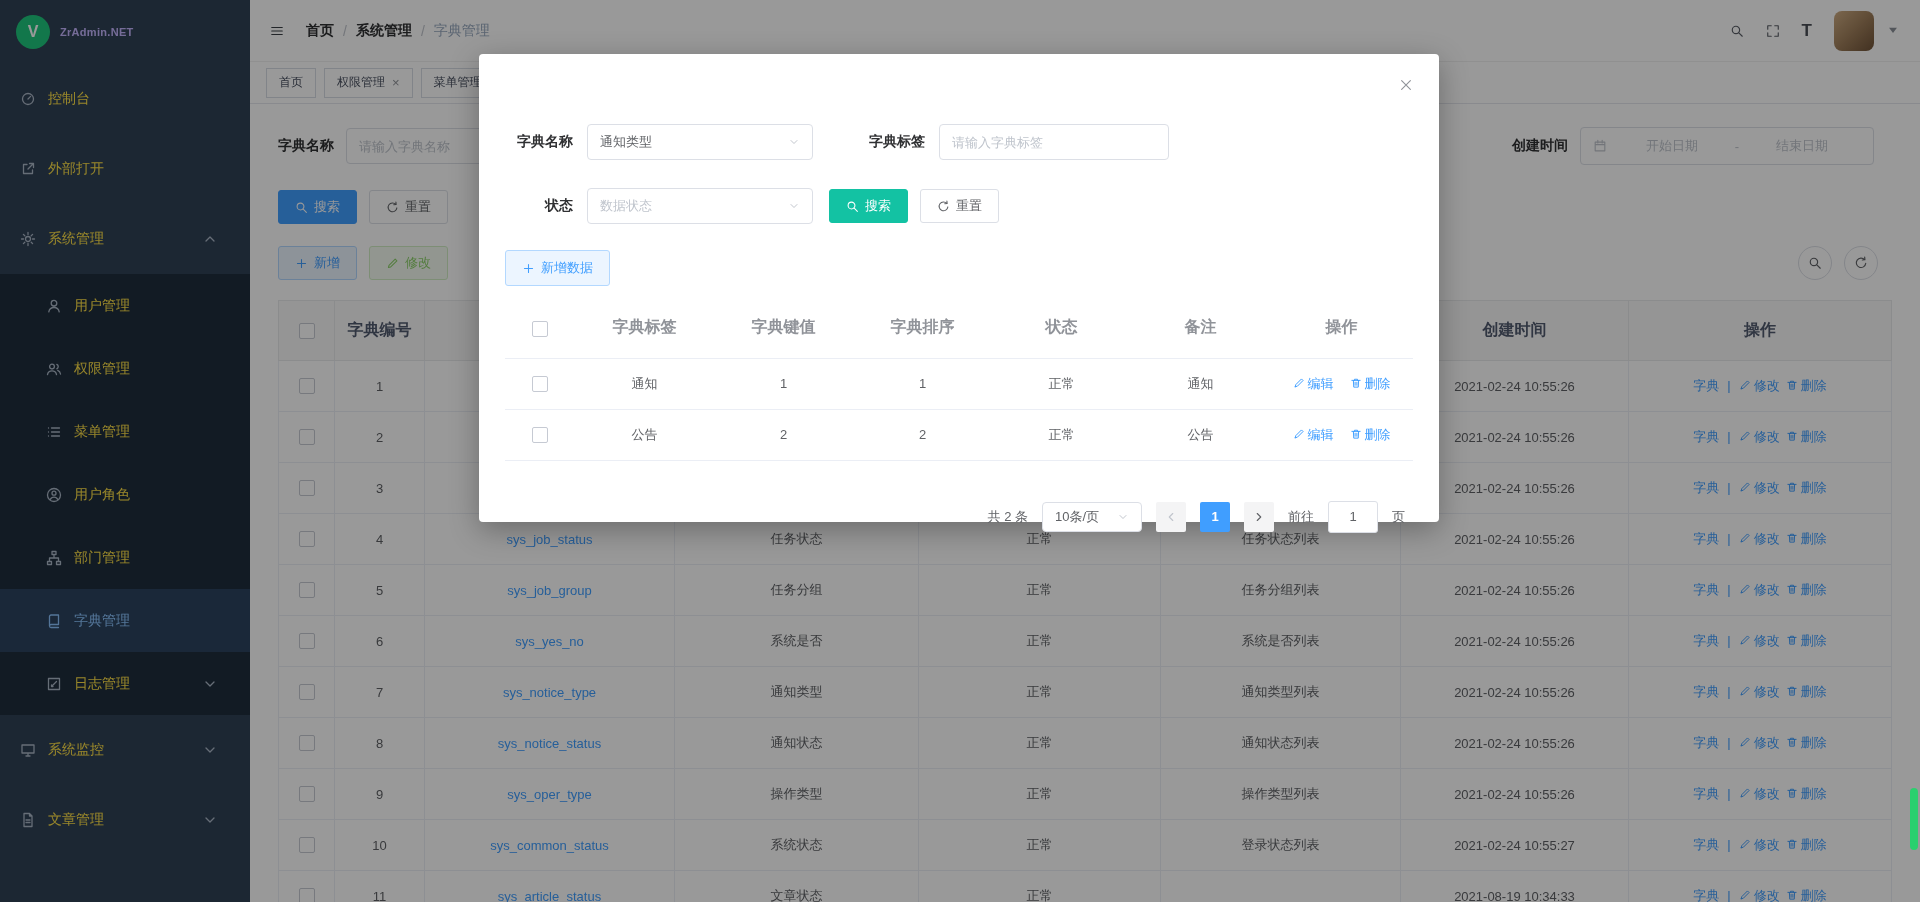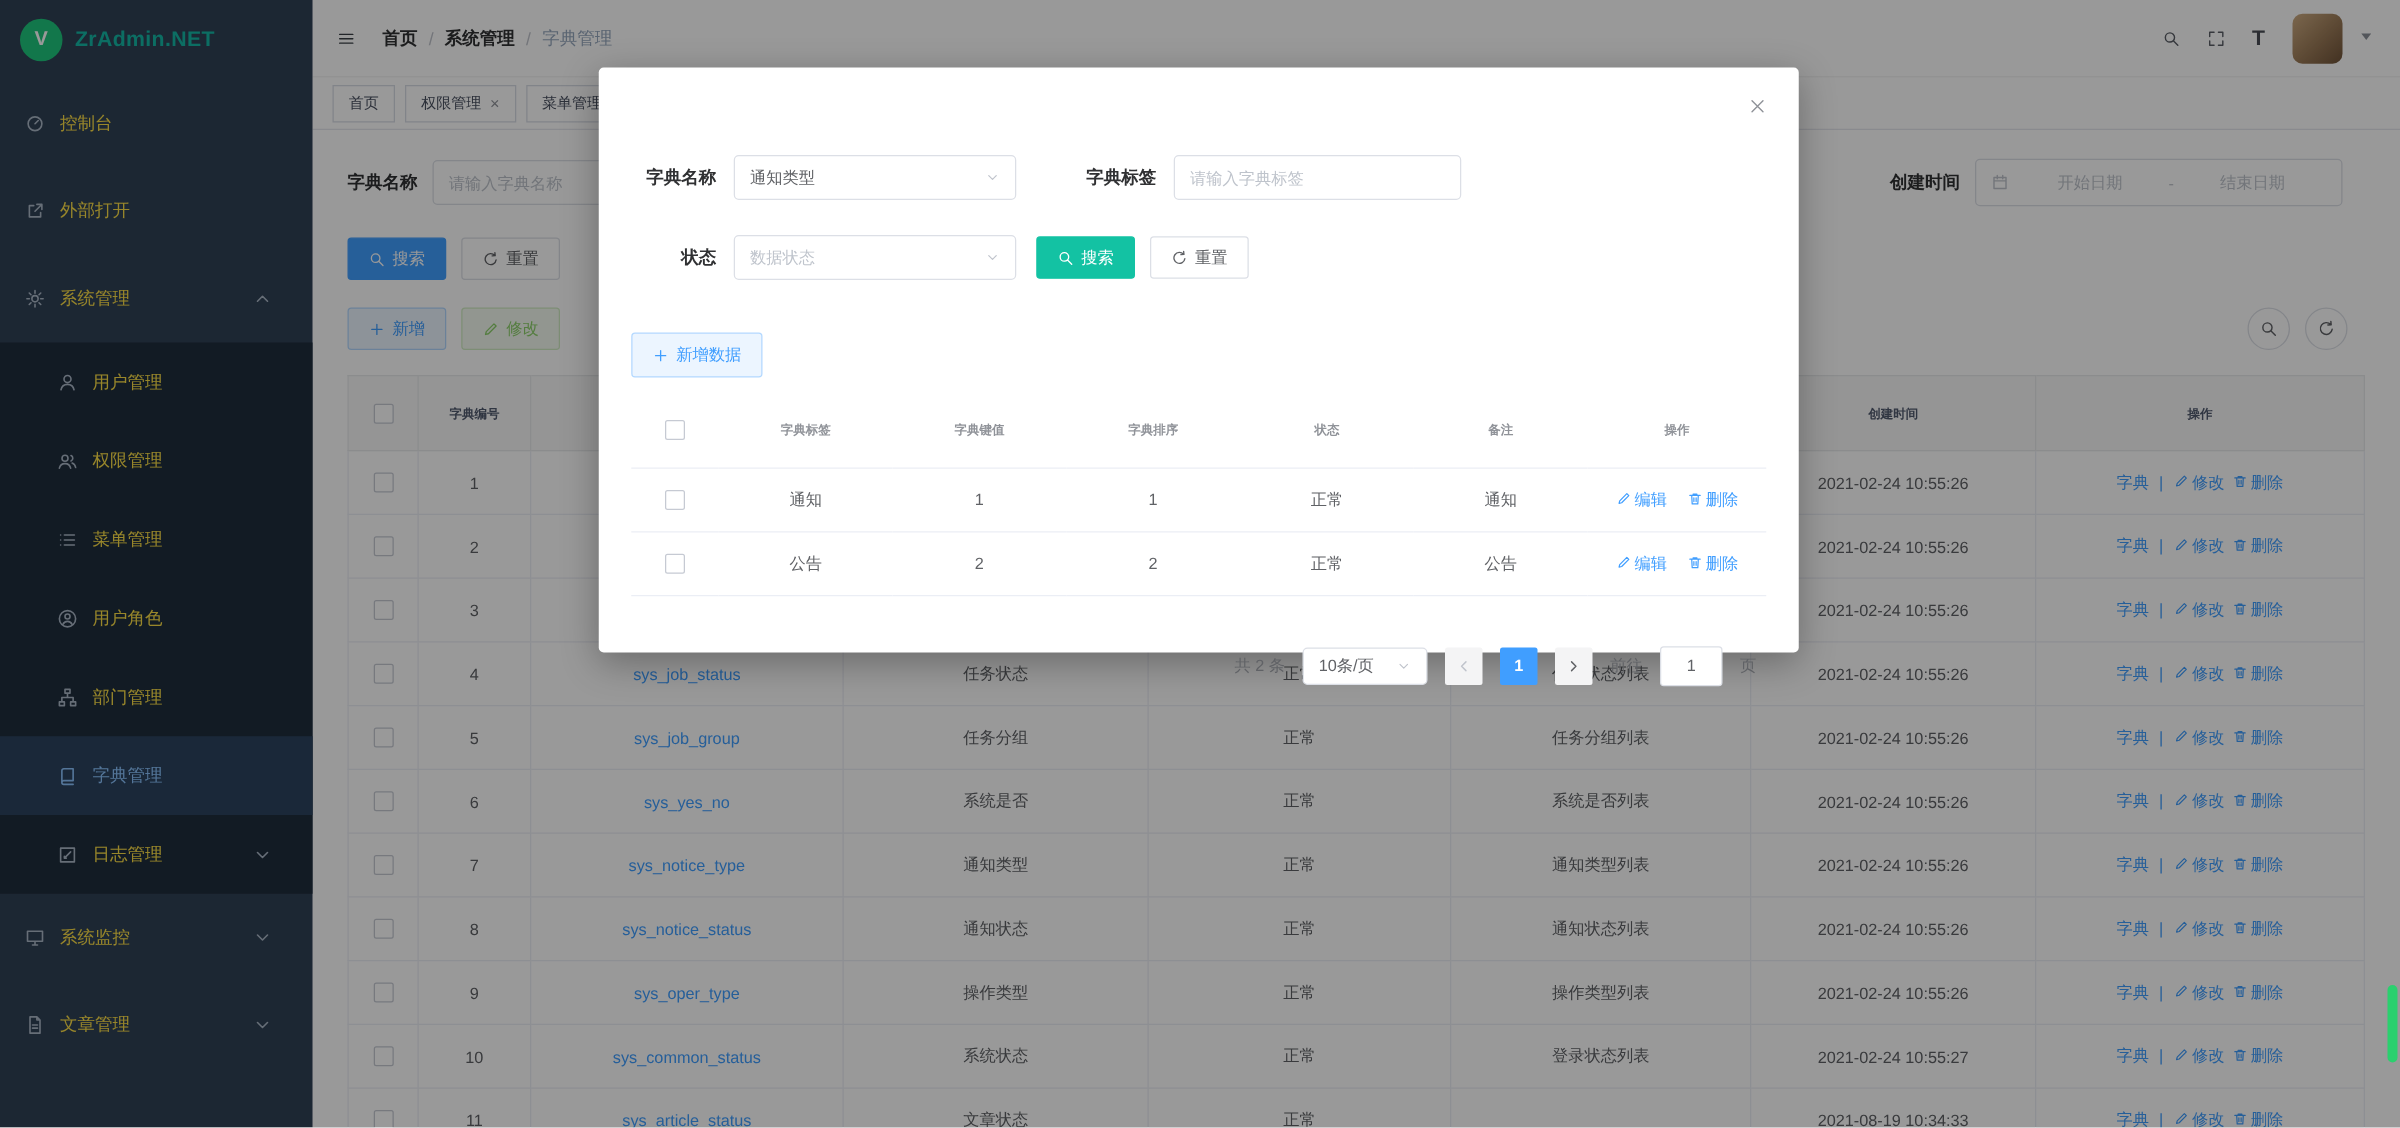--- a/index.html
+++ b/index.html
@@ -8,21 +8,21 @@
 
   
   [data-icon]{display:inline-flex;align-items:center;justify-content:center;line-height:1;font-size:14px}
   [data-icon] svg{width:1em;height:1em;fill:none;stroke:currentColor;stroke-width:1.3;stroke-linecap:round;stroke-linejoin:round}
   [data-icon] svg.f{fill:currentColor;stroke:none}
 
   
   .sidebar{position:absolute;left:0;top:0;bottom:0;width:250px;background:var(--sidebar-bg,#304156);z-index:10}
   .logo{height:64px;display:flex;align-items:center;gap:10px;padding:0 16px}
   .logo-circle{width:34px;height:34px;border-radius:50%;background:#1fc77d;color:#fff;font-weight:bold;font-size:16px;display:flex;align-items:center;justify-content:center;flex:none}
-  .logo-title{color:#14b8a6;font-size:17px;font-weight:bold;letter-spacing:.3px}
+  .logo-title{color:#c4b5fd;font-size:11px;font-weight:bold;letter-spacing:.3px}
   .m-item{display:flex;align-items:center;height:70px;padding:0 20px;color:#fde047;font-size:14px;cursor:pointer}
   .m-item [data-icon]{font-size:16px;margin-right:12px;color:#aab7c6}
   .m-label{flex:1 1 auto;white-space:nowrap;overflow:hidden}
   .m-arrow{margin-left:auto;font-size:12px;color:#8a97a5}
   .m-subwrap{background:var(--sidebar-sub-bg,#1f2d3d)}
   .m-item.sub{height:63px;padding-left:46px;background:transparent}
   .m-item.sub.active{background:#2c4460;color:#8cc4ff}
   .m-item.sub.active [data-icon]{color:#8cc4ff}
 
   
@@ -62,21 +62,21 @@
   .btn-plain{background:#fff;border-color:#dcdfe6;color:#606266}
   .btn-blue-plain{background:#ecf5ff;border-color:#b3d8ff;color:var(--accent,#409eff)}
   .btn-green-plain{background:#f0f9eb;border-color:#c2e7b0;color:#67c23a;opacity:.75}
   .btn-row{margin-top:26px;display:flex;gap:12px}
   .btn-row2{margin-top:22px;display:flex;gap:12px;align-items:center}
   .tool-circles{margin-left:auto;display:flex;gap:12px;margin-right:14px}
   .circle-btn{width:32px;height:32px;border-radius:50%;border:1px solid #dcdfe6;background:#fff;color:#606266;display:inline-flex;align-items:center;justify-content:center;cursor:pointer;font-size:13px}
 
   
   .grid{border-collapse:collapse;width:100%;table-layout:fixed;margin-top:20px}
-  .grid th{background:#f8f8f9;color:#515a6e;font-weight:700;height:60px;font-size:10px;text-align:center;border:1px solid #e8eaec;box-sizing:border-box}
+  .grid th{background:#f8f8f9;color:#515a6e;font-weight:700;height:60px;font-size:16px;text-align:center;border:1px solid #e8eaec;box-sizing:border-box}
   .grid td{height:51px;border:1px solid #ebeef5;color:#606266;font-size:13px;text-align:center;overflow:hidden;white-space:nowrap;box-sizing:border-box}
   .cb{display:inline-block;width:14px;height:14px;border:1px solid #c6cad3;border-radius:2px;background:#fff;vertical-align:middle;cursor:pointer}
   .lnk{color:var(--accent,#409eff);text-decoration:none;cursor:pointer;white-space:nowrap}
   .lnk [data-icon]{font-size:12px;margin-right:3px;vertical-align:-1px}
   .ops .sep{color:var(--accent,#409eff);margin:0 5px}
   .ops .lnk{margin:0 3px}
 
   
   .overlay{position:absolute;inset:0;background:rgba(0,0,0,.4);z-index:40}
   .dialog{position:absolute;left:479px;top:54px;width:960px;height:468px;background:#fff;border-radius:4px;box-shadow:0 8px 30px rgba(0,0,0,.3);z-index:50;padding:0 26px;box-sizing:border-box}
@@ -84,21 +84,21 @@
   .dlg-row{display:flex;align-items:center;margin-top:28px}
   .dlg-row.first{margin-top:70px}
   .dlg-label{width:68px;text-align:right;margin-right:14px;font-weight:700;color:#303133;white-space:nowrap}
   .dlg-label.w2{margin-left:44px}
   .select{display:inline-flex;align-items:center;justify-content:space-between;width:226px;height:36px;border:1px solid #dcdfe6;border-radius:4px;padding:0 12px;background:#fff;color:#606266;font-size:13px;cursor:pointer;box-sizing:border-box}
   .select .placeholder{color:#bfc4cc}
   .select [data-icon]{color:#c0c4cc;font-size:12px}
   .dlg-input{width:230px;height:36px;border:1px solid #dcdfe6;border-radius:4px;padding:0 12px;font-size:13px;color:#606266;font-family:inherit;box-sizing:border-box}
   .dlg-row .btn-teal{margin-left:16px}
   .dlg-row .btn-plain{margin-left:12px}
-  .add-data{margin-top:42px;height:36px}
+  .add-data{margin-top:26px;height:36px}
   .dlg-grid{margin-top:12px}
   .dlg-grid th{background:#fff;color:#909399;border:none;border-bottom:1px solid #ebeef5}
   .dlg-grid td{border:none;border-bottom:1px solid #ebeef5}
   .dlg-grid .ops .lnk{margin:0 8px}
 
   
   .pagination{display:flex;align-items:center;justify-content:flex-end;gap:14px;margin-top:40px;font-size:13px;color:#606266;padding-right:8px}
   .pg-size{width:100px;height:30px}
   .pg-btn{width:30px;height:30px;border-radius:2px;background:#f4f4f5;color:#606266;display:inline-flex;align-items:center;justify-content:center;cursor:pointer;font-size:12px}
   .pg-btn.disabled{color:#c0c4cc}

